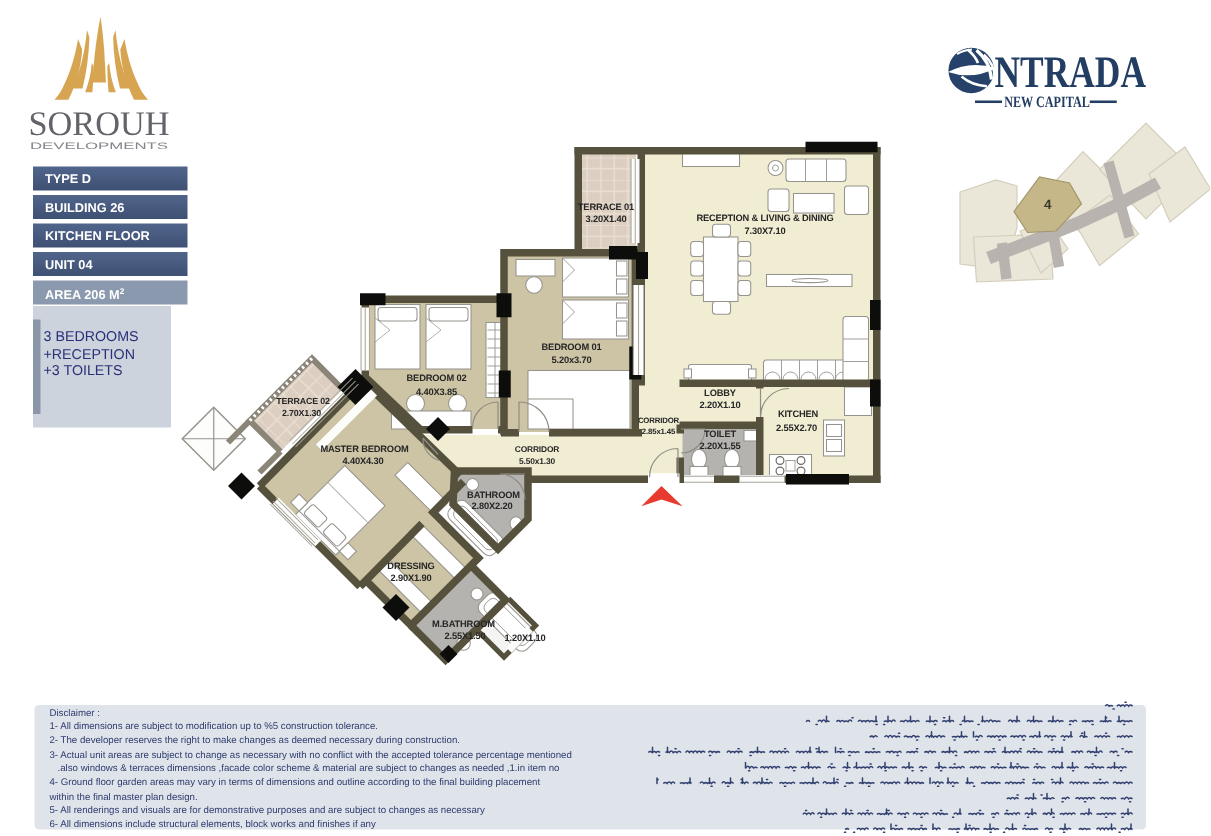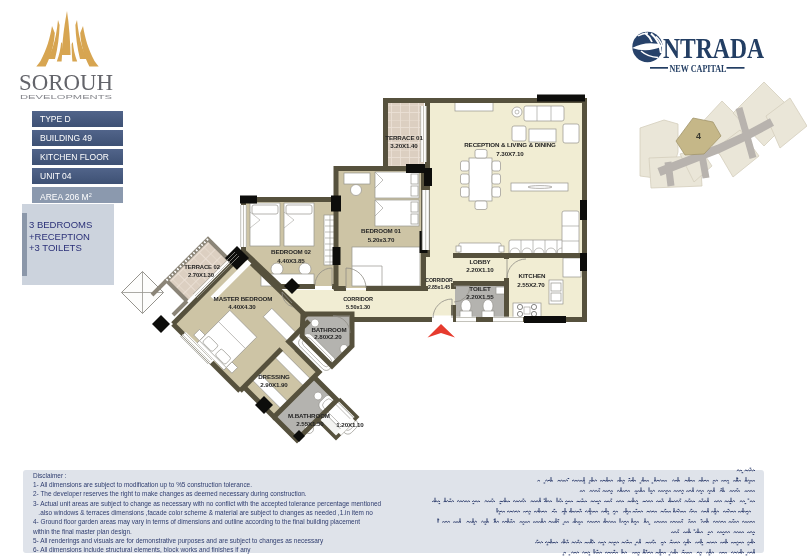--- a/index.html
+++ b/index.html
@@ -1,17 +1,17 @@
 <!DOCTYPE html>
 <html><head><meta charset="utf-8">
 <style>
 html,body{margin:0;padding:0}
 body{width:807px;height:557px;background:#fff;font-family:"Liberation Sans",sans-serif;position:relative;overflow:hidden}
 .abs{position:absolute}
-.navybox{position:absolute;left:32px;width:91px;height:15.5px;background:linear-gradient(#51648a,#3e5174);color:#fff;font-weight:normal;font-size:8.5px;line-height:16px;padding-left:8px;box-sizing:border-box}
+.navybox{position:absolute;left:22px;width:103px;height:15.5px;background:linear-gradient(#51648a,#3e5174);color:#fff;font-weight:bold;font-size:8.5px;line-height:16px;padding-left:8px;box-sizing:border-box}
 </style></head><body>
 
 <div class="abs" style="left:23px;top:470px;width:741px;height:83px;background:#dfe3ea;border-radius:3px"></div>
 
 <div class="abs" style="left:33px;top:470.5px;width:420px;font-size:6.45px;line-height:9.35px;color:#2e3c6e">Disclaimer :<br>
 1- All dimensions are subject  to modification up to %5 construction tolerance.<br>
 2- The developer reserves the right to make changes as deemed necessary during construction.<br>
 3- Actual unit areas are subject to change as necessary with no conflict with the accepted tolerance percentage mentioned<br>
 &nbsp;&nbsp;&nbsp;.also windows &amp; terraces dimensions ,facade color scheme &amp; material are subject to changes as needed ,1.in item no<br>
 4- Ground floor garden areas may vary in terms of dimensions and outline according to the final building placement<br>
@@ -26,21 +26,21 @@
 <path d="M77,20 C78,30 79.5,39 82.5,48 C83.8,51.8 85.4,55.5 87.4,59 L80,59 C77.2,48 75.7,36 75.4,25 Z"></path>
 <path d="M52,26 C50,38 46.5,50 40.5,61 C39.3,63 37.8,64.8 36.3,66.5 L45.6,66.5 C51,56 54.2,44 54.8,33 Z"></path>
 <path d="M83,26 C85,38 88.5,50 94.5,61 C95.7,63 97.2,64.8 98.7,66.5 L89.4,66.5 C84,56 80.8,44 80.2,33 Z"></path>
 <path d="M61.2,42 C60.6,49 59.2,55 56.8,61.5 L61.6,61.5 C62.2,55 62.4,48 62.4,44 Z"></path>
 <path d="M72.8,42 C73.4,49 74.8,55 77.2,61.5 L72.4,61.5 C71.8,55 71.6,48 71.6,44 Z"></path>
 </g>
 <text x="66" y="90" font-family="Liberation Serif,serif" font-size="23" fill="#63646a" text-anchor="middle" textLength="94" lengthAdjust="spacingAndGlyphs">SOROUH</text>
 <text x="66" y="99" font-size="6.2" fill="#85868c" text-anchor="middle" textLength="92" lengthAdjust="spacingAndGlyphs">DEVELOPMENTS</text>
 </svg>
 <div class="navybox" style="top:111px">TYPE D</div>
-<div class="navybox" style="top:130px">BUILDING 49</div>
+<div class="navybox" style="top:130px">BUILDING 26</div>
 <div class="navybox" style="top:149px">KITCHEN FLOOR</div>
 <div class="navybox" style="top:168px">UNIT 04</div>
 <div class="navybox" style="top:187px;background:#8b99ae">AREA 206 M<span style="font-size:5.5px;vertical-align:3px">2</span></div>
 <div class="abs" style="left:22px;top:204px;width:92px;height:81px;background:#ccd3dd"></div>
 <div class="abs" style="left:22px;top:213px;width:4.5px;height:63px;background:#8b97a9"></div>
 <div class="abs" style="left:29px;top:219px;font-size:9.5px;font-weight:normal;color:#2b3178;line-height:11.5px">3 BEDROOMS<br>+RECEPTION<br>+3 TOILETS</div>
 <svg class="abs" style="left:0;top:0" width="807" height="557" viewBox="0 0 807 557">
 <defs>
 <pattern id="tile" width="9" height="15" patternUnits="userSpaceOnUse">
  <rect width="9" height="15" fill="#dccfc1"></rect>

